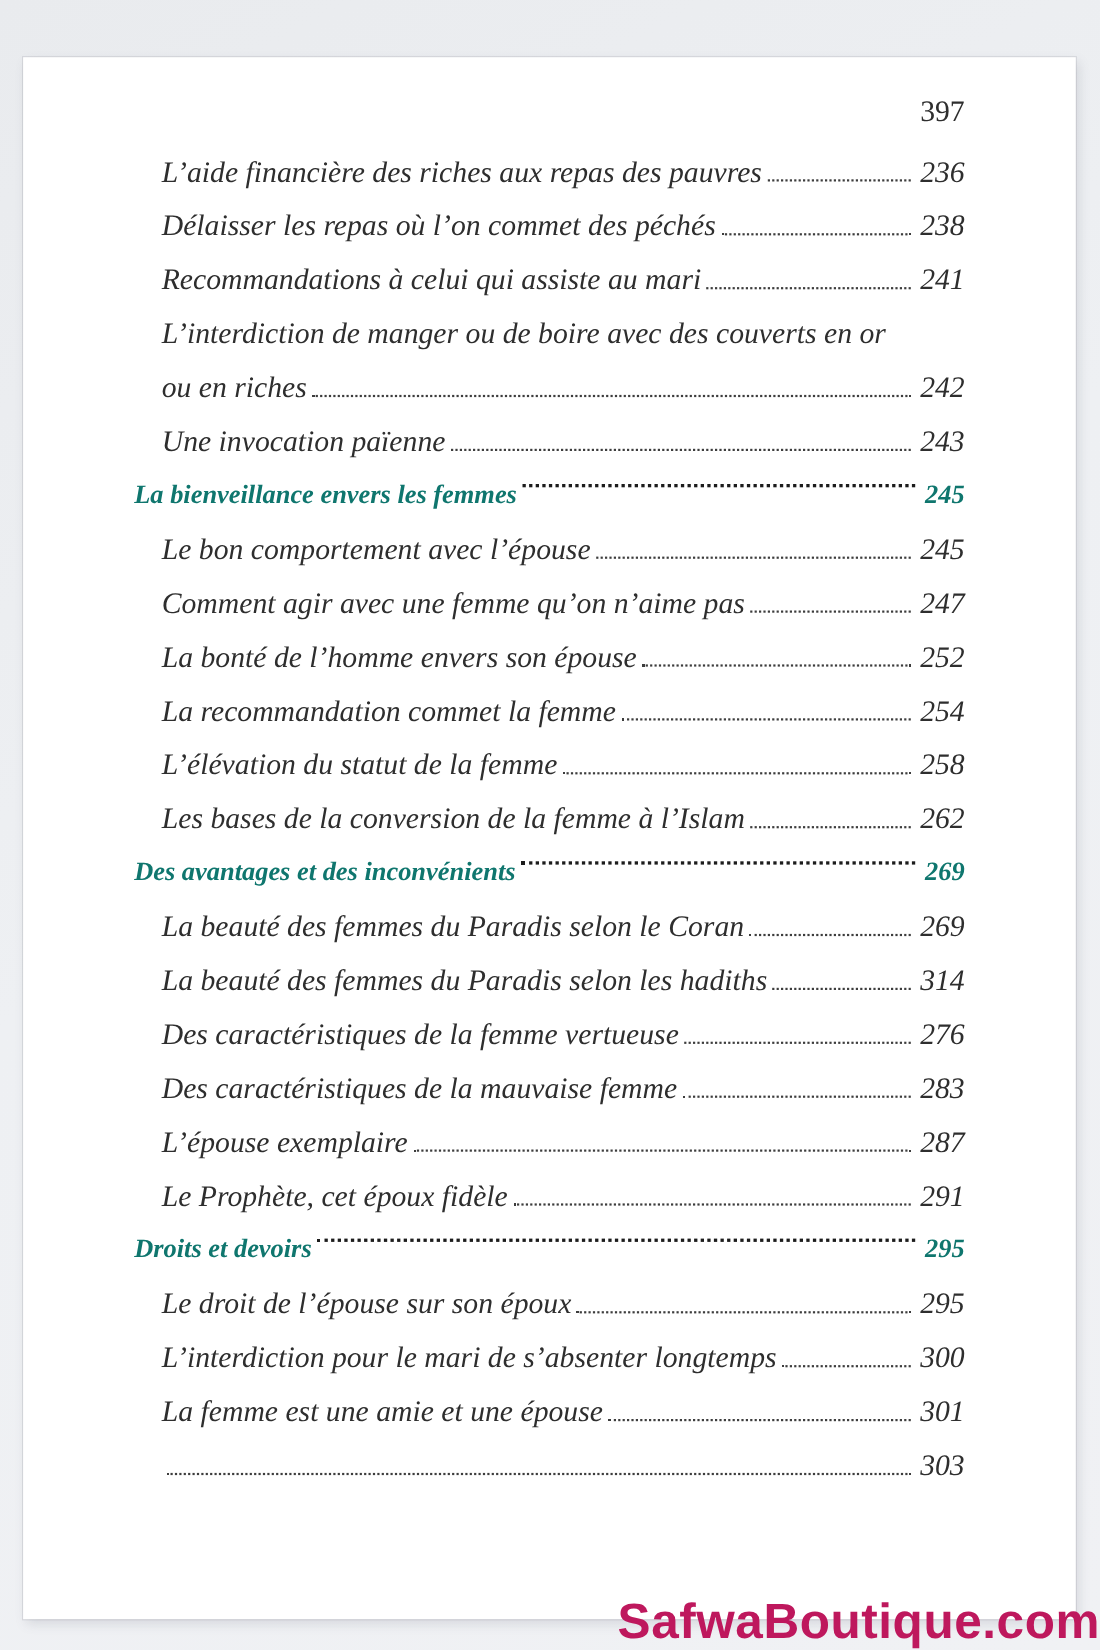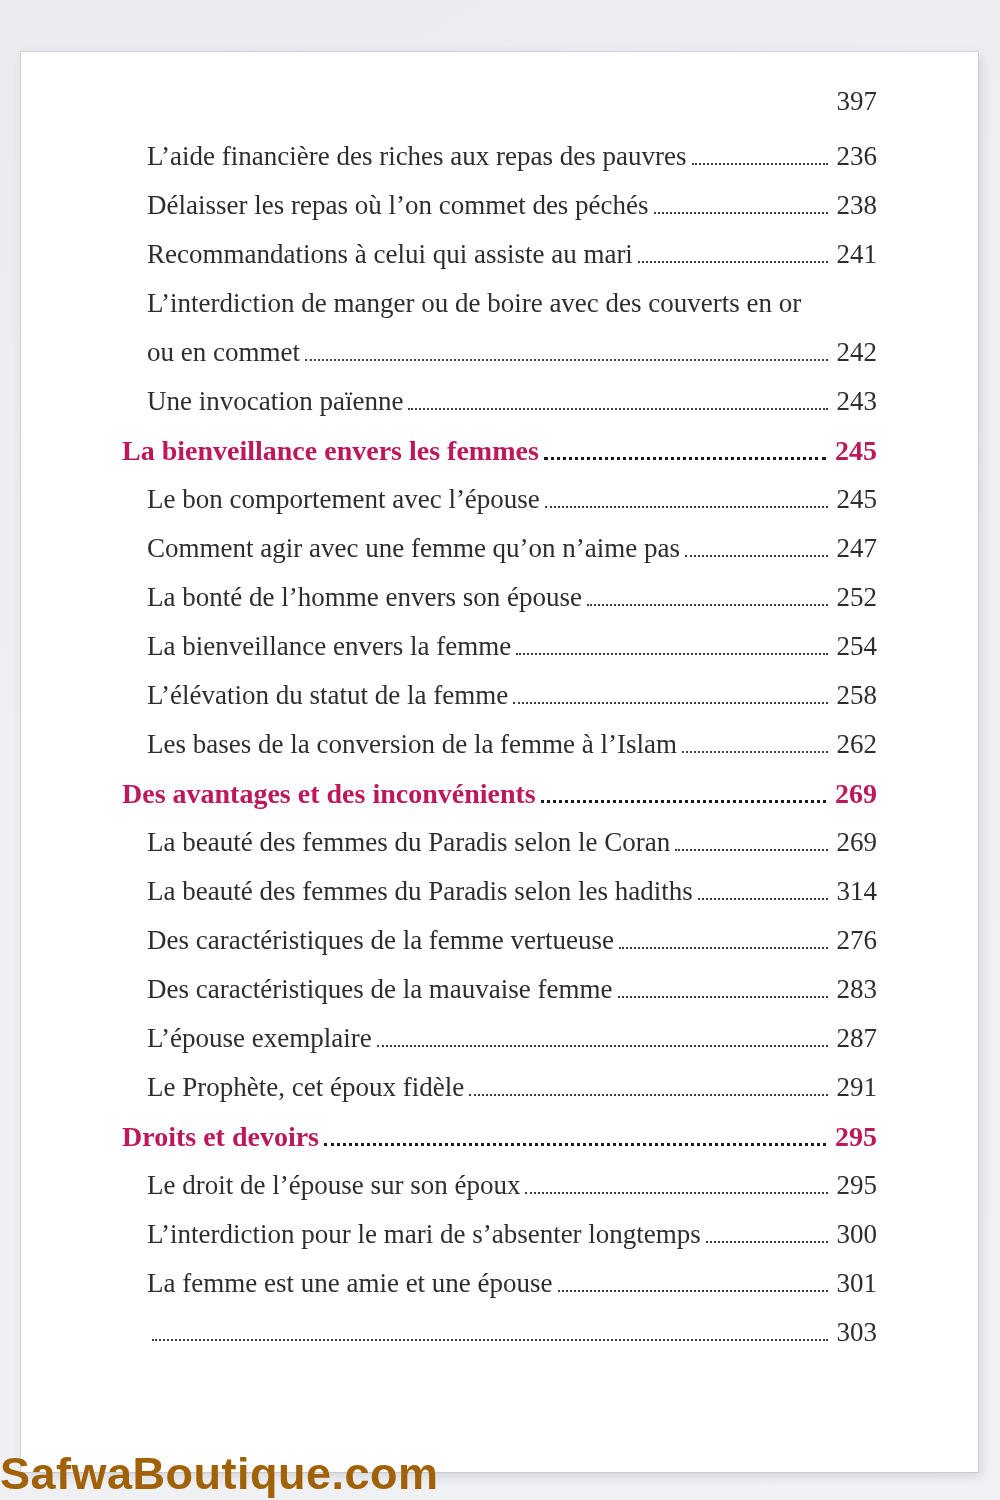--- a/index.html
+++ b/index.html
@@ -32,52 +32,55 @@
   .toc { }
 
   .row {
     display: flex;
     align-items: baseline;
     font-size: 27px;
     line-height: 27px;
     color: #2e2e2e;
     margin-bottom: 22px;
     padding-left: 25px;
+    font-style: italic;
   }
   .row.head {
     font-weight: bold;
-    color: #be185d;
-    font-size: 28px;
+    color: #0f766e;
+    font-size: 24px;
     padding-left: 0;
     margin-top: 3px;
+    align-items: flex-end;
   }
 
   .leader {
     flex: 1 1 auto;
     min-width: 12px;
     height: 3px;
     align-self: baseline;
     border-bottom: 2.6px dotted #3d3d3d;
     margin: 0 9px 0 5px;
   }
   .row.head .leader {
     border-bottom: 3px dotted #1c1c1c;
   }
   .toc-page { white-space: nowrap; }
 
   .watermark {
     position: absolute;
     left: 0; right: 0;
     top: 1448px;
-    text-align: left;
+    text-align: right;
     font-family: "Liberation Sans", "DejaVu Sans", sans-serif;
     font-weight: bold;
     font-size: 45px;
-    color: #a16207;
+    color: #be185d;
     letter-spacing: 0.5px;
+    padding-left: 33px;
   }
 </style>
 </head>
 <body>
 
 <div class="stage">
 
   <div class="page">
     <div class="pagenum-top">397</div>
 
@@ -95,21 +98,21 @@
         <div class="row sub">
     <span class="toc-title">Recommandations à celui qui assiste au mari</span>
     <span class="leader"></span>
     <span class="toc-page">241</span>
   </div>
         <div class="row sub noleader">
     <span class="toc-title">L’interdiction de manger ou de boire avec des couverts en or</span>
 
   </div>
         <div class="row sub">
-    <span class="toc-title">ou en commet</span>
+    <span class="toc-title">ou en riches</span>
     <span class="leader"></span>
     <span class="toc-page">242</span>
   </div>
         <div class="row sub">
     <span class="toc-title">Une invocation païenne</span>
     <span class="leader"></span>
     <span class="toc-page">243</span>
   </div>
         <div class="row head">
     <span class="toc-title">La bienveillance envers les femmes</span>
@@ -125,21 +128,21 @@
     <span class="toc-title">Comment agir avec une femme qu’on n’aime pas</span>
     <span class="leader"></span>
     <span class="toc-page">247</span>
   </div>
         <div class="row sub">
     <span class="toc-title">La bonté de l’homme envers son épouse</span>
     <span class="leader"></span>
     <span class="toc-page">252</span>
   </div>
         <div class="row sub">
-    <span class="toc-title">La bienveillance envers la femme</span>
+    <span class="toc-title">La recommandation commet la femme</span>
     <span class="leader"></span>
     <span class="toc-page">254</span>
   </div>
         <div class="row sub">
     <span class="toc-title">L’élévation du statut de la femme</span>
     <span class="leader"></span>
     <span class="toc-page">258</span>
   </div>
         <div class="row sub">
     <span class="toc-title">Les bases de la conversion de la femme à l’Islam</span>

